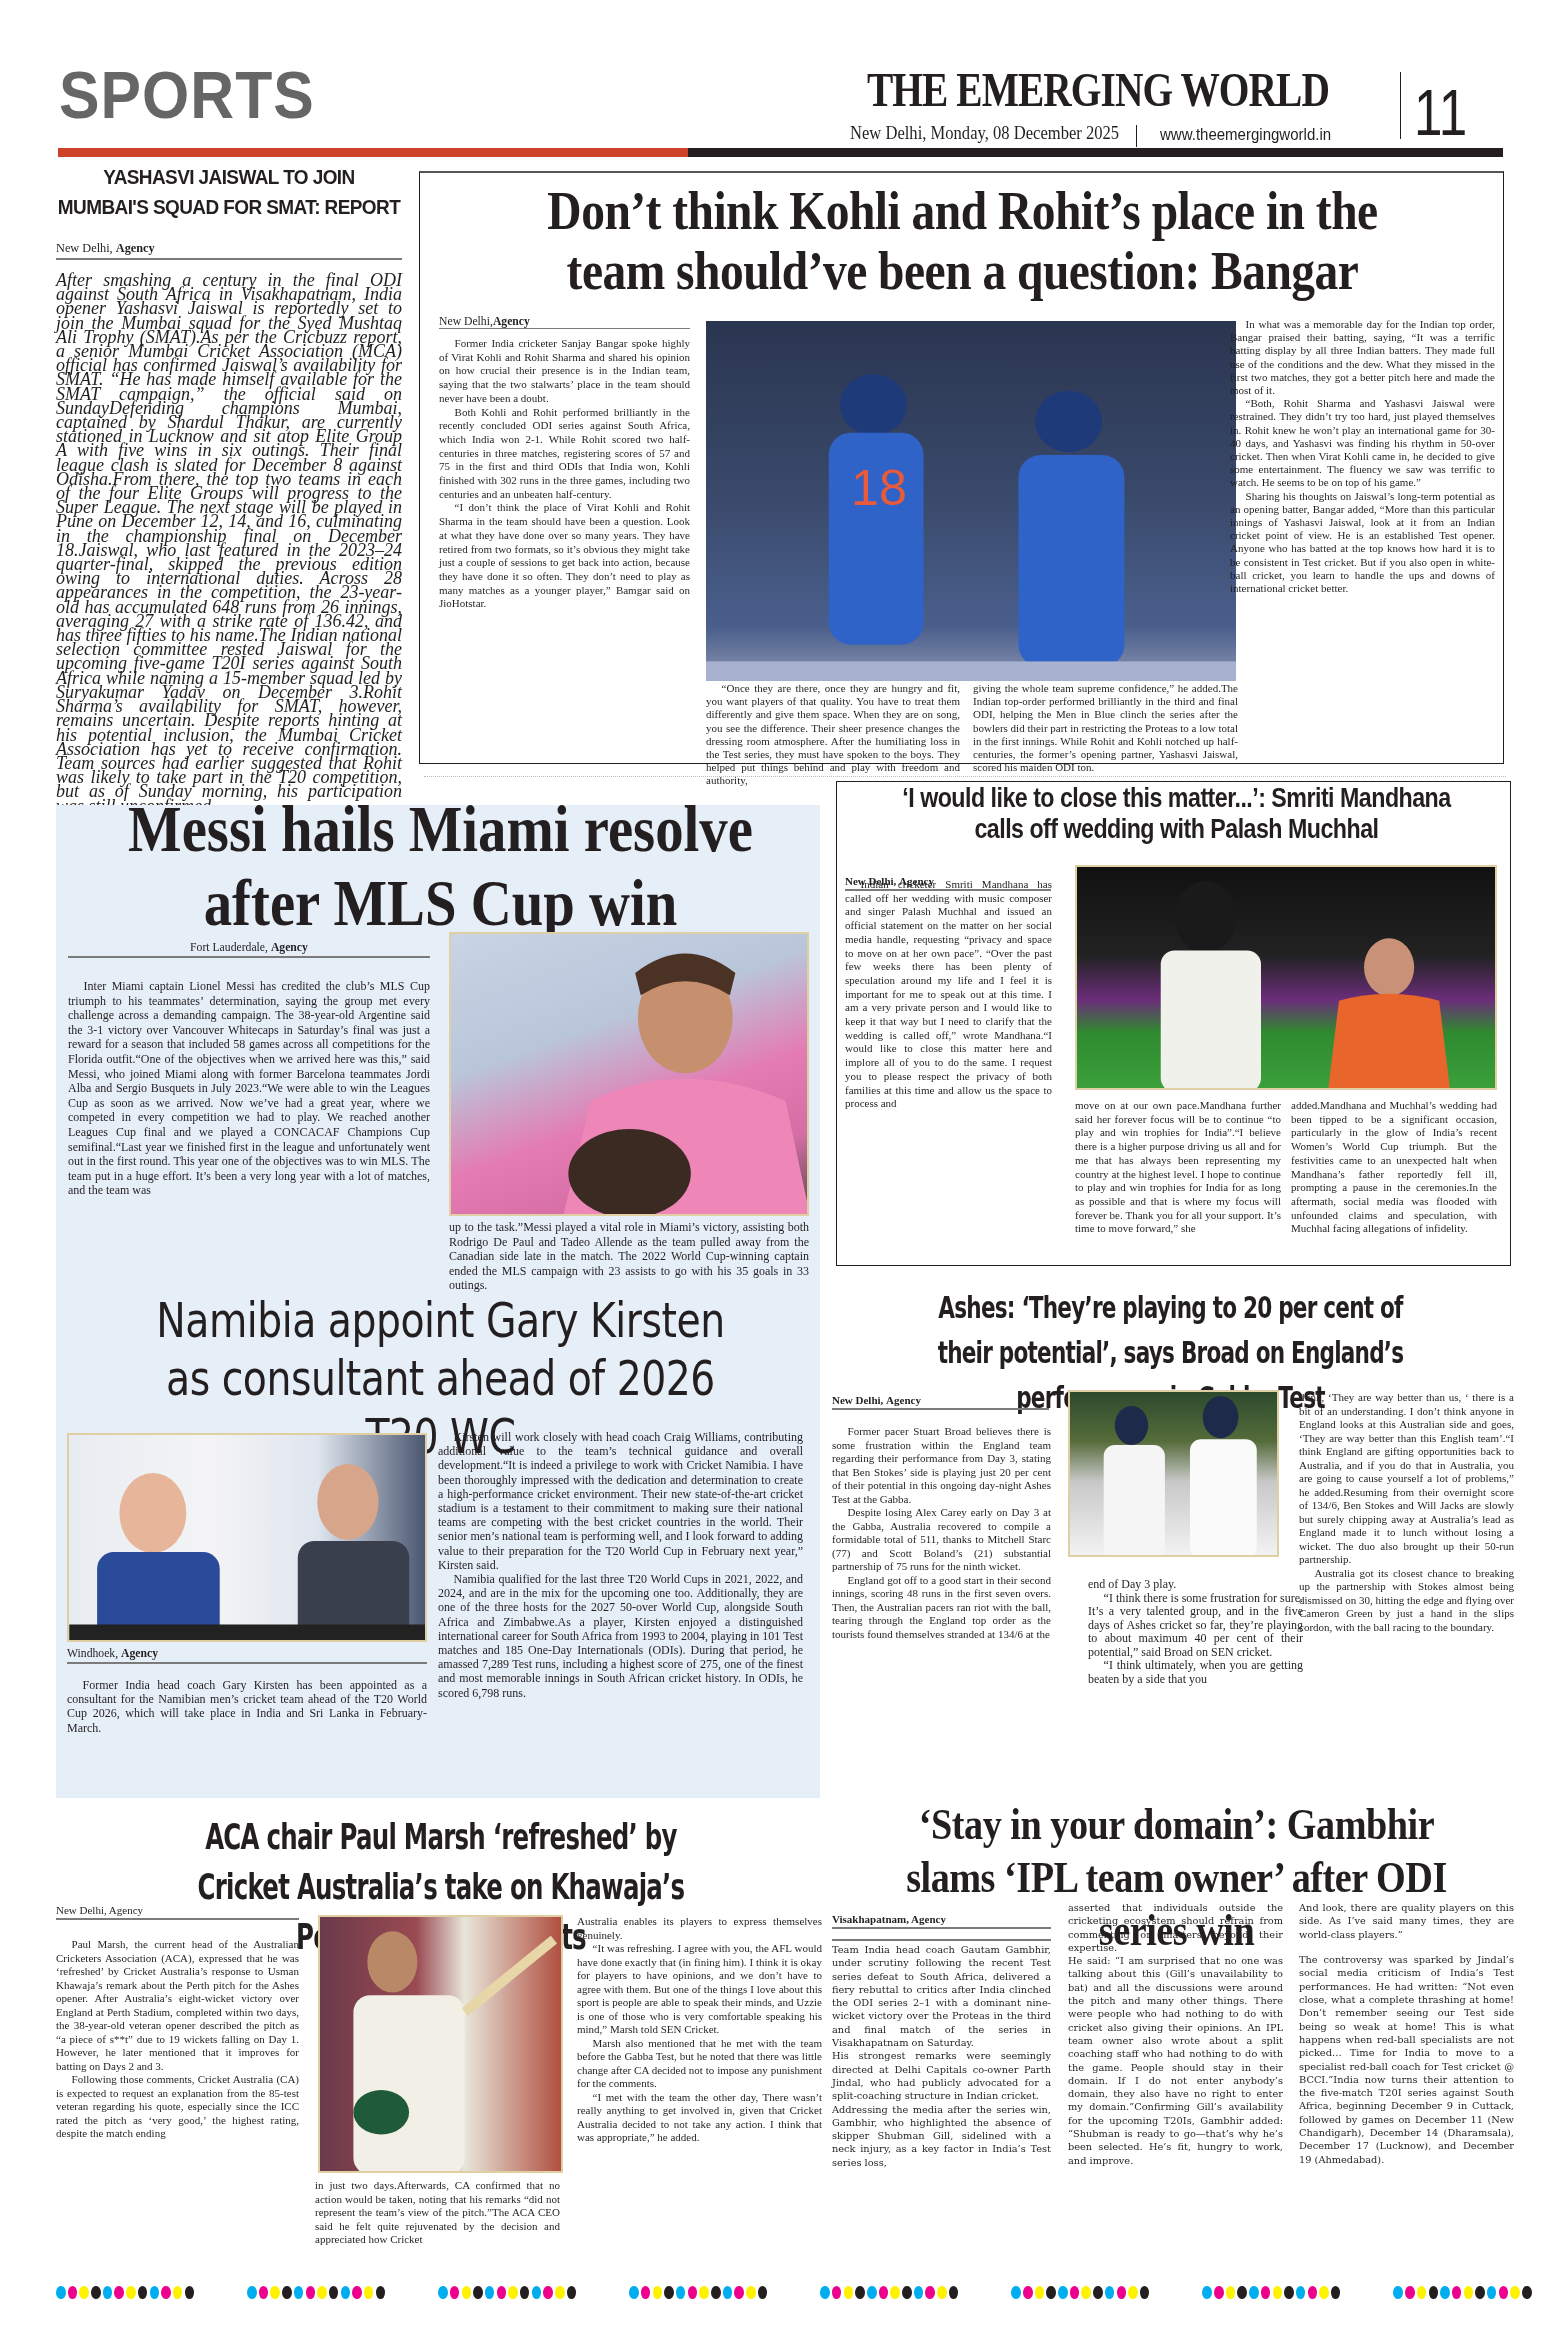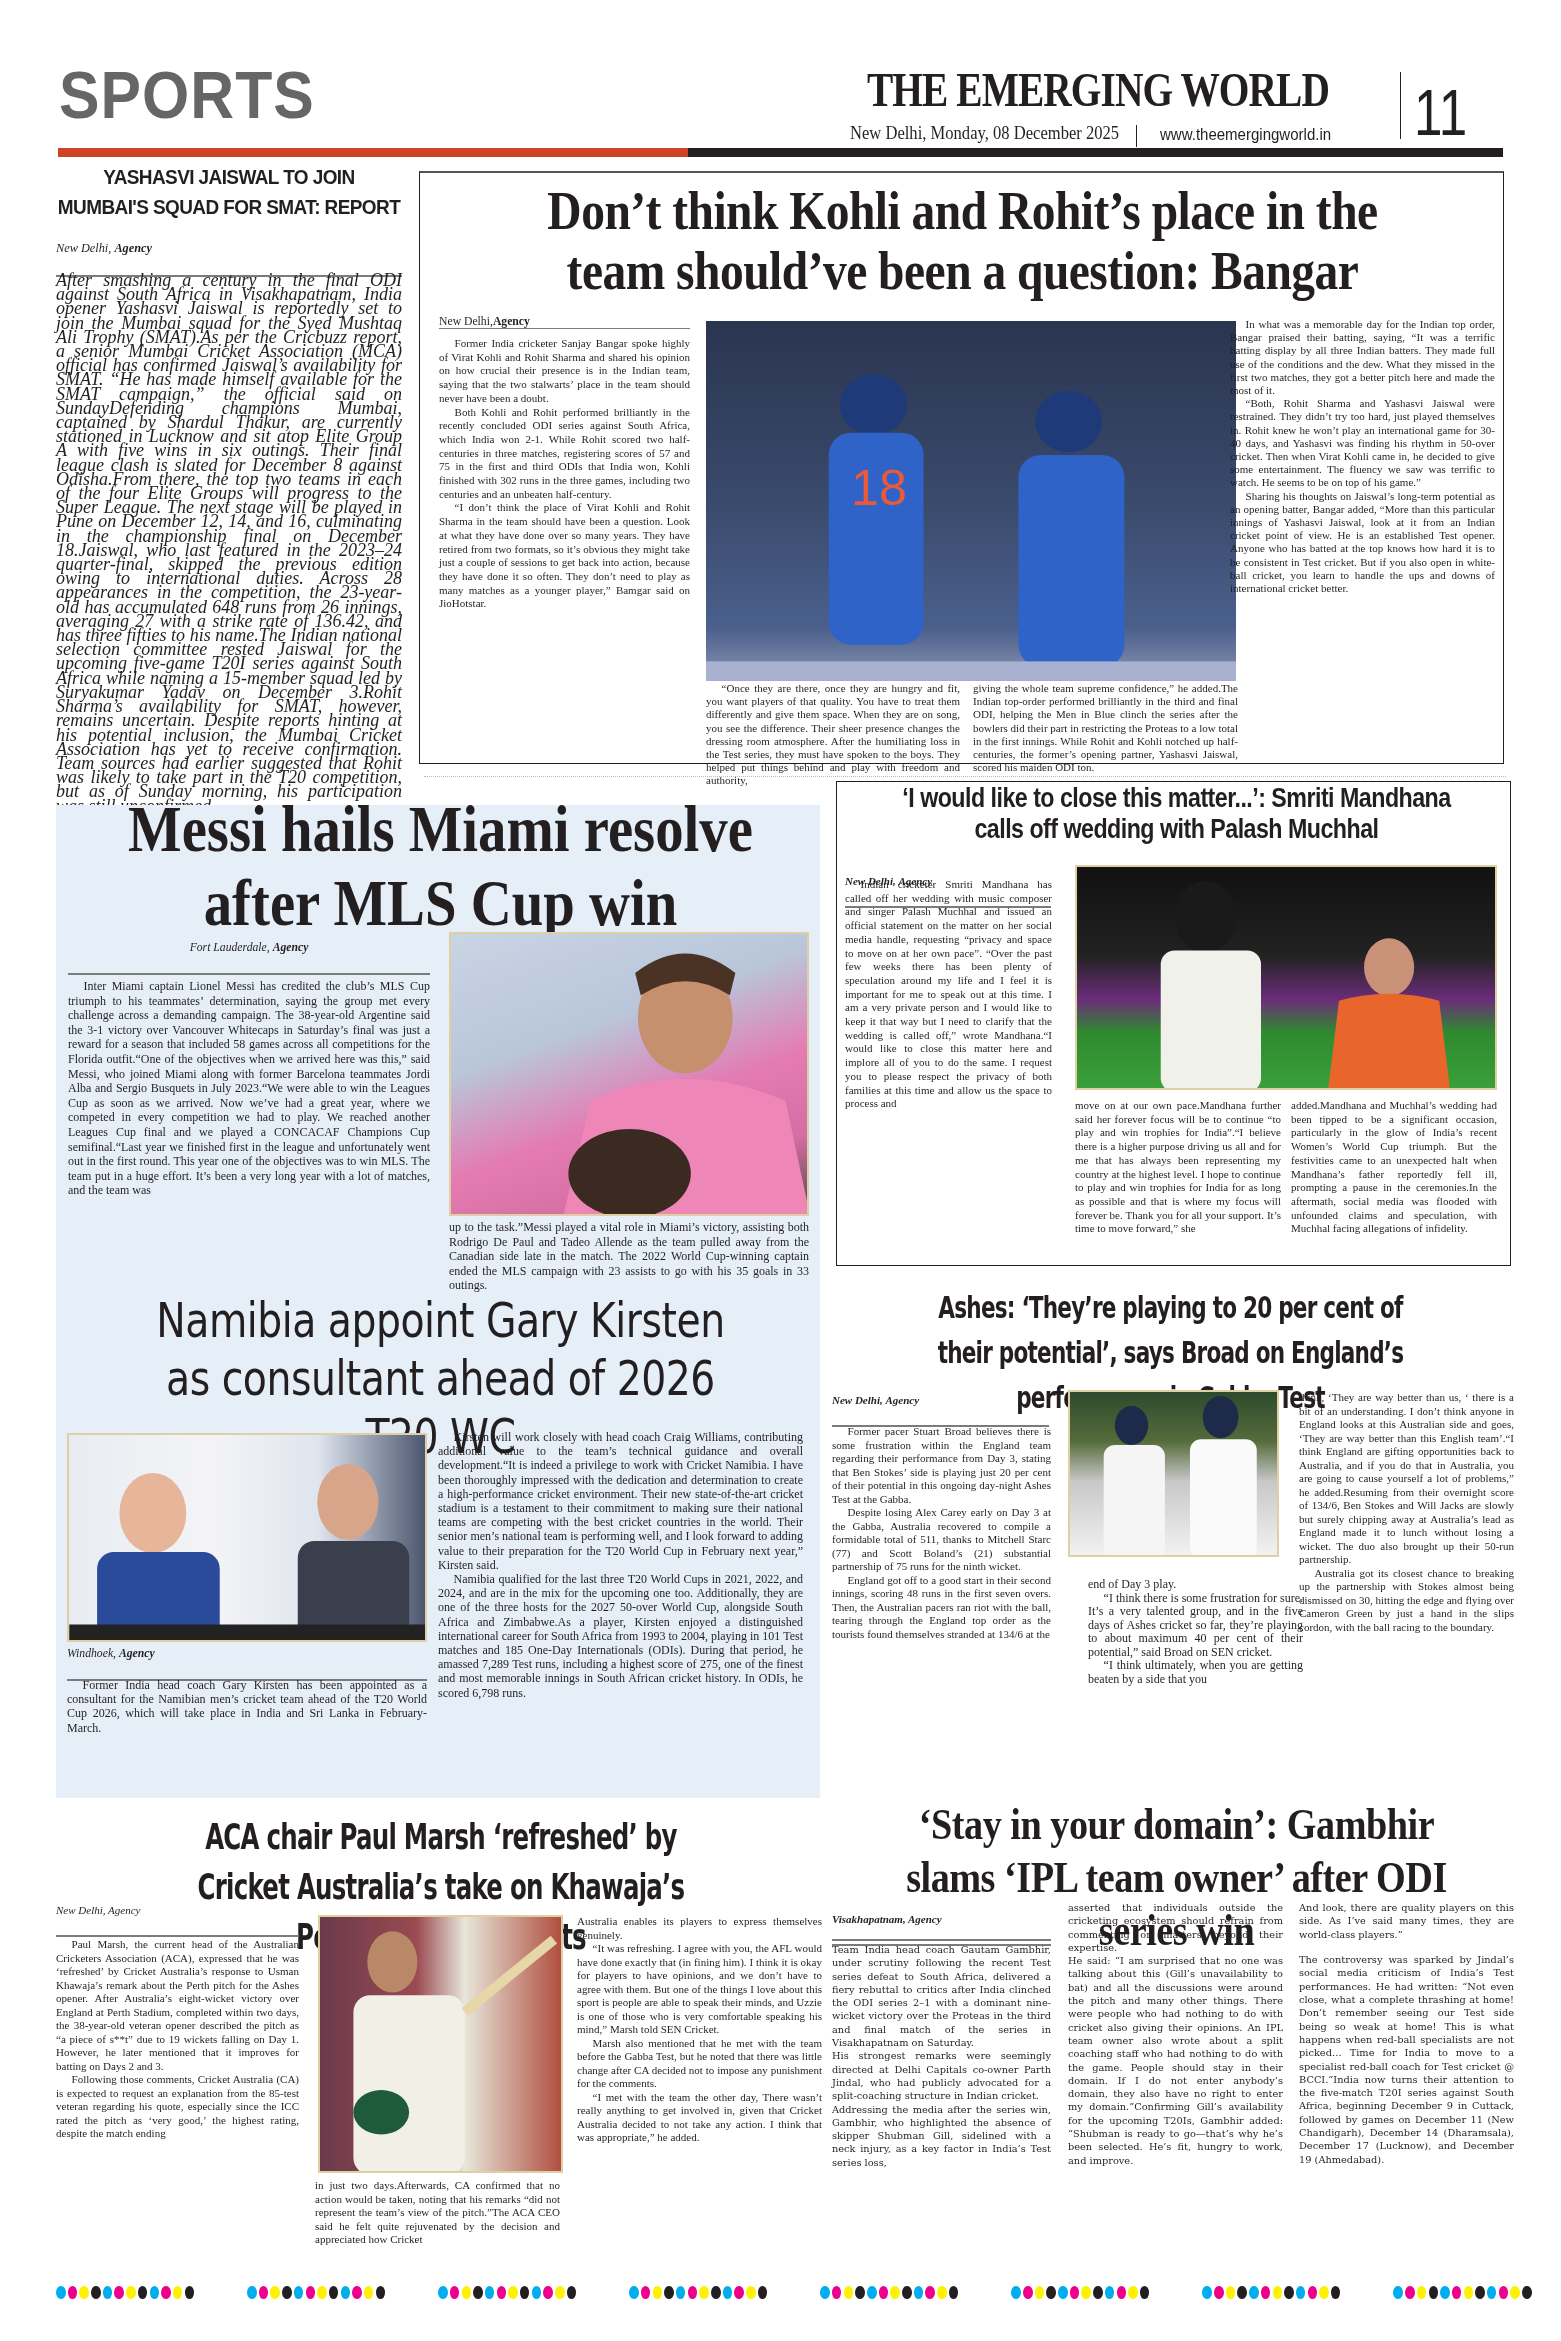--- a/index.html
+++ b/index.html
@@ -14,21 +14,21 @@
   .vsep1 { left: 1136px; top: 125px; width: 1.1px; height: 22px; background: #231f20; }
   .website { left: 1160px; top: 125px; font-family: "Liberation Sans", sans-serif; font-size: 16.7px; transform: scaleX(0.9); transform-origin: left; white-space: nowrap; }
   .vsep2 { left: 1400px; top: 72px; width: 1.1px; height: 67px; background: #231f20; }
   .page-num { left: 1414px; top: 81px; font-family: "Liberation Sans", sans-serif; font-size: 64px; line-height: 1; transform: scaleX(0.8); transform-origin: left; }
   .bar-red { left: 58px; top: 148px; width: 630px; height: 9px; background: #d04227; }
   .bar-black { left: 688px; top: 148px; width: 815px; height: 9px; background: #231f20; }
 
   
   .body-text { font-size: 12.3px; line-height: 14.5px; text-align: justify; hyphens: auto; }
   .body-text p { text-indent: 15.6px; }
-  .byline { font-size: 12.3px; border-bottom: 2.8px solid #7b7b7b; padding-bottom: 19px; font-style: italic; }
+  .byline { font-size: 12.3px; border-bottom: 2.8px solid #7b7b7b; padding-bottom: 2px; }
   .byline b { font-weight: 700; }
   .photo { border: 2.2px solid #e0cfa2; overflow: hidden; }
 
   
   .jaiswal-head { left: 56px; top: 165px; width: 346px; text-align: center; font-family: "Liberation Sans", sans-serif; font-weight: 700; font-size: 19px; line-height: 27px; transform: scaleY(1.1); letter-spacing: -0.6px; }
   .jaiswal-byline { left: 56px; top: 241px; width: 346px; }
   .jaiswal-body { left: 56px; top: 273px; width: 346px; font-size: 18px; line-height: 14.2px; font-style: italic; }
   .jaiswal-body p { text-indent: 0; }
 
   

